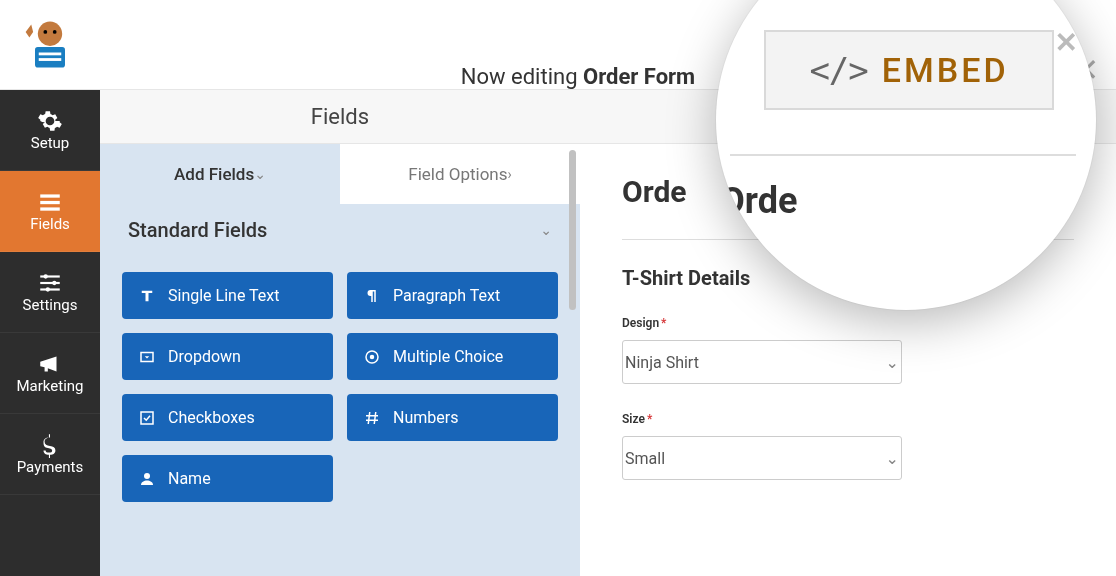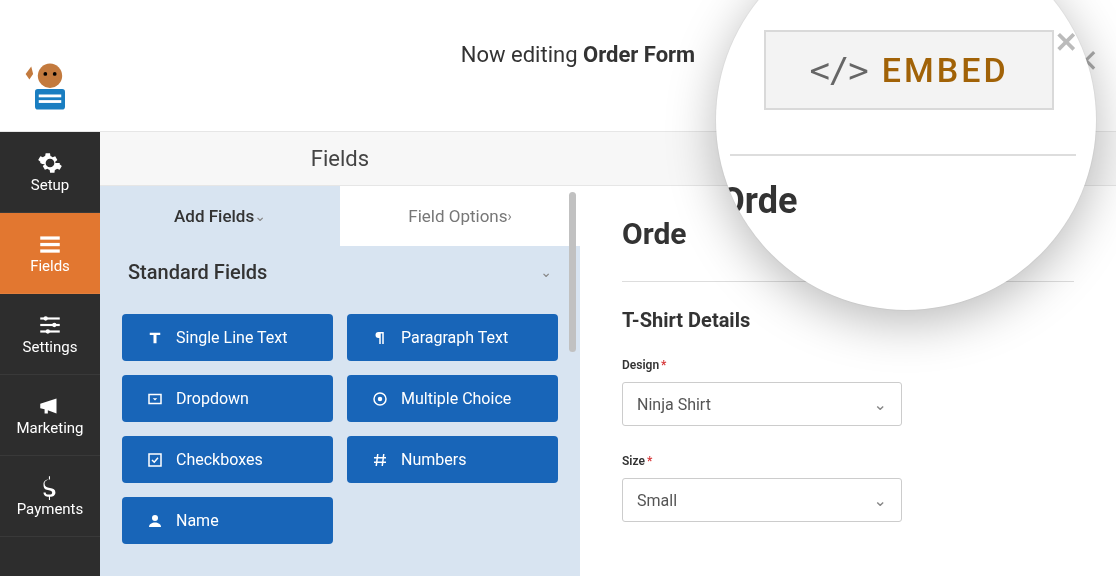--- a/index.html
+++ b/index.html
@@ -10,21 +10,21 @@
     --gray-bg: #f1f1f1;
     --light-blue: #d8e4f1;
     --text: #333;
     --muted: #555;
   }
   * { box-sizing: border-box; }
   html, body { margin:0; padding:0; font-family: -apple-system, BlinkMacSystemFont, "Segoe UI", Roboto, Arial, sans-serif; color:var(--text); }
   body { width:1116px; height:576px; overflow:hidden; position:relative; background:#fff; }
 
   
-  .topbar { height:90px; display:flex; align-items:flex-start; position:relative; border-bottom:1px solid #e6e6e6;margin-top:42px; }
+  .topbar { height:90px; display:flex; align-items:flex-end; position:relative; border-bottom:1px solid #e6e6e6; }
   .logo { width:100px; display:flex; align-items:center; justify-content:center; height:100%; }
   .editing-line { flex:1; text-align:center; font-size:22px; }
   .editing-line strong { font-weight:700; }
   .close-x { width:60px; text-align:center; font-size:32px; color:#aaa; cursor:pointer; }
 
   
   .main { display:flex; height:calc(576px - 90px); }
   .sidebar { width:100px; background:var(--dark); display:flex; flex-direction:column; }
   .sb-item { height:81px; color:#fff; display:flex; flex-direction:column; align-items:center; justify-content:center; font-size:15px; cursor:pointer; border-bottom:1px solid rgba(255,255,255,0.06); }
   .sb-item.active { background:var(--orange); }
@@ -35,34 +35,34 @@
   .field-panel-wrap { position:relative; flex:1; overflow:hidden; }
   .field-panel { position:absolute; inset:0; background:var(--light-blue); overflow:hidden; }
   .panel-tabs { display:flex; height:60px; }
   .panel-tab { flex:1; display:flex; align-items:center; justify-content:center; font-size:17px; color:#555; cursor:pointer; }
   .panel-tab.active { background:var(--light-blue); color:#333; font-weight:500; }
   .panel-tab:not(.active) { background:#ffffff; color:#777; }
   .chev { font-size:14px; color:#888; }
 
   .section-header { display:flex; align-items:center; justify-content:space-between; padding:14px 28px 30px; font-size:20px; font-weight:500; color:#333; }
   .field-grid { display:grid; grid-template-columns:1fr 1fr; gap:14px; padding:0 22px 22px; }
-  .field-btn { background:var(--blue); color:#fff; border-radius:4px; padding:14px 24px; display:flex; align-items:center; gap:12px; font-size:16px; cursor:pointer; }
+  .field-btn { background:var(--blue); color:#fff; border-radius:4px; padding:14px 16px; display:flex; align-items:center; gap:12px; font-size:16px; cursor:pointer; }
   .field-btn svg { width:18px; height:18px; fill:#fff; flex-shrink:0; }
   .scroll-track { position:absolute; right:4px; top:6px; width:7px; height:160px; background:#c1c1c1; border-radius:4px; }
 
   .preview { flex:1; padding:0 0 0 0; position:relative; overflow:hidden; }
   .preview-tabs-row { height:54px; background:#f7f7f7; border-bottom:1px solid #e6e6e6; display:flex; align-items:center; padding-left:34px; font-size:22px; color:#444; }
   .preview-inner { padding:30px 42px 0; }
   .form-title { font-size:30px; font-weight:700; margin-bottom:30px; }
   .hr { height:1px; background:#ddd; margin:18px 0 26px; }
   .section-title { font-size:20px; font-weight:700; margin-bottom:26px; }
   .field-row { margin-bottom:28px; }
   .label { font-size:12px; font-weight:600; margin-bottom:10px; }
   .req { color:#d63638; margin-left:2px; }
-  .select-box { width:280px; height:44px; border:1px solid #ccc; border-radius:3px; display:flex; align-items:center; padding:0 14px; justify-content:space-between; color:#555; font-size:16px; cursor:pointer; }
+  .select-box { width:280px; height:44px; border:1px solid #ccc; border-radius:3px; display:flex; align-items:center; padding:0 2px; justify-content:space-between; color:#555; font-size:16px; cursor:pointer; }
   .sel-chev { color:#888; }
 
   
   .lens {
     position:absolute;
     top:-70px;
     right:20px;
     width:380px;
     height:380px;
     border-radius:50%;

